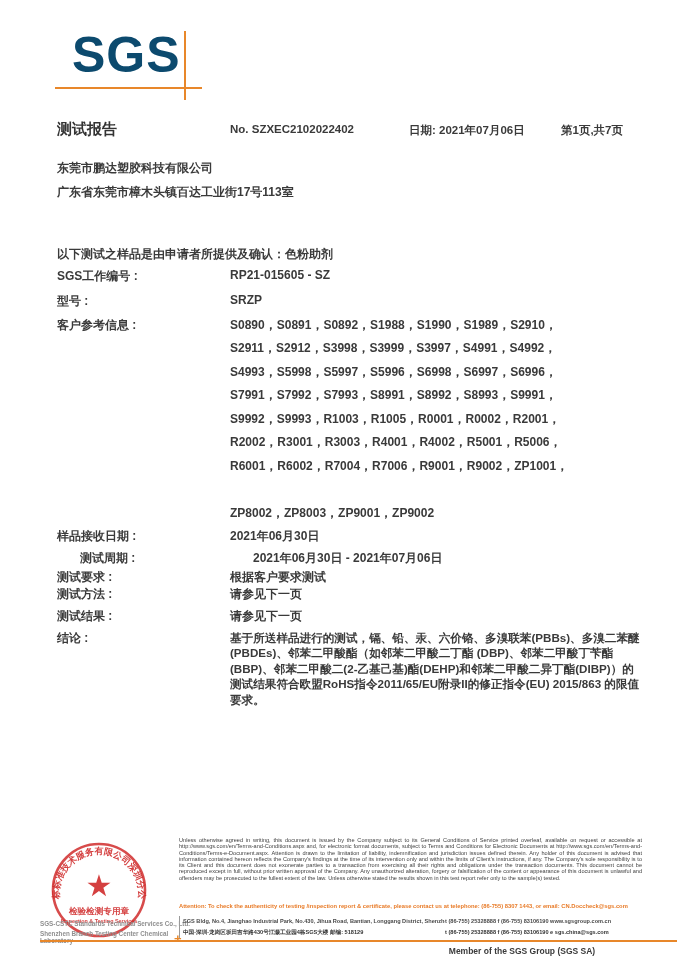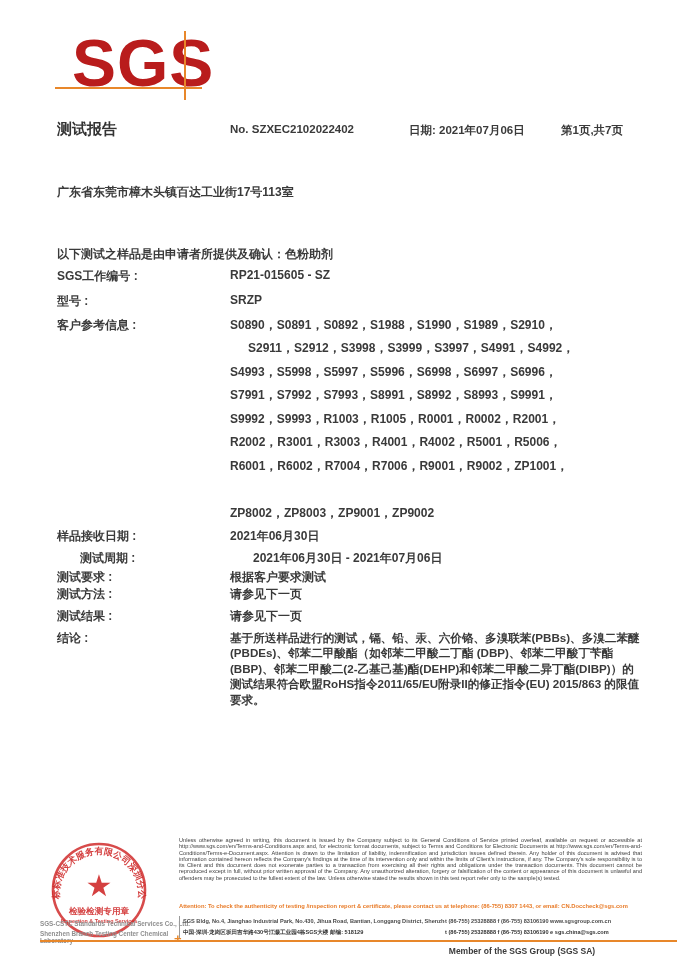--- a/index.html
+++ b/index.html
@@ -1,21 +1,21 @@
 <!DOCTYPE html>
 <html><head>
 <meta charset="utf-8">
 <style>
   html,body{margin:0;padding:0;background:#ffffff;}
   #page{position:relative;width:677px;height:959px;background:#ffffff;overflow:hidden;
         font-family:"Liberation Sans","DejaVu Sans",sans-serif;color:#3d3d3d;}
   .abs{position:absolute;}
 
   
-  .logo-text{left:72px;top:30px;font-size:66px;font-weight:bold;color:#b91c1c;letter-spacing:1px;line-height:1;}
+  .logo-text{left:72px;top:30px;font-size:50px;font-weight:bold;color:#0c4a6e;letter-spacing:1px;line-height:1;}
   .logo-hline{left:55px;top:87px;width:147px;height:2px;background:#e8872a;}
   .logo-vline{left:184px;top:31px;width:2px;height:69px;background:#e8872a;}
 
   
   .doc-title{left:57px;top:120px;font-size:15px;font-weight:bold;color:#333;}
   .hdr{font-size:11.5px;font-weight:600;color:#3a3a3a;top:123px;}
   .hdr-no{left:230px;} .hdr-date{left:409px;} .hdr-page{left:561px;}
 
   .cline{left:57px;font-size:12px;font-weight:600;color:#3a3a3a;}
 
@@ -47,38 +47,39 @@
 
   <div class="abs logo-text">SGS</div>
   <div class="abs logo-hline"></div>
   <div class="abs logo-vline"></div>
 
   <div class="abs doc-title">测试报告</div>
   <div class="abs hdr hdr-no">No. SZXEC2102022402</div>
   <div class="abs hdr hdr-date">日期: 2021年07月06日</div>
   <div class="abs hdr hdr-page">第1页,共7页</div>
 
+  <div class="abs cline" style="top:160px;">东莞市鹏达塑胶科技有限公司</div>
   <div class="abs cline" style="top:184px;">广东省东莞市樟木头镇百达工业街17号113室</div>
 
   <div class="abs cline" style="top:246px;">以下测试之样品是由申请者所提供及确认：色粉助剂</div>
 
   <div class="row" style="top:268px;">
     <span class="lbl">SGS工作编号 :</span>
     <span class="val">RP21-015605 - SZ</span>
   </div>
   <div class="row" style="top:293px;">
     <span class="lbl">型号 :</span>
     <span class="val">SRZP</span>
   </div>
 
   <div class="row" style="top:317px;">
     <span class="lbl">客户参考信息 :</span>
     <span class="val">S0890，S0891，S0892，S1988，S1990，S1989，S2910，</span>
   </div>
-  <div class="row" style="top:340px;gap:18px;">
+  <div class="row" style="top:340px;">
       <span class="lbl"></span>
       <span class="val">S2911，S2912，S3998，S3999，S3997，S4991，S4992，</span>
     </div>
   <div class="row" style="top:364px;">
       <span class="lbl"></span>
       <span class="val">S4993，S5998，S5997，S5996，S6998，S6997，S6996，</span>
     </div>
   <div class="row" style="top:387px;">
       <span class="lbl"></span>
       <span class="val">S7991，S7992，S7993，S8991，S8992，S8993，S9991，</span>

